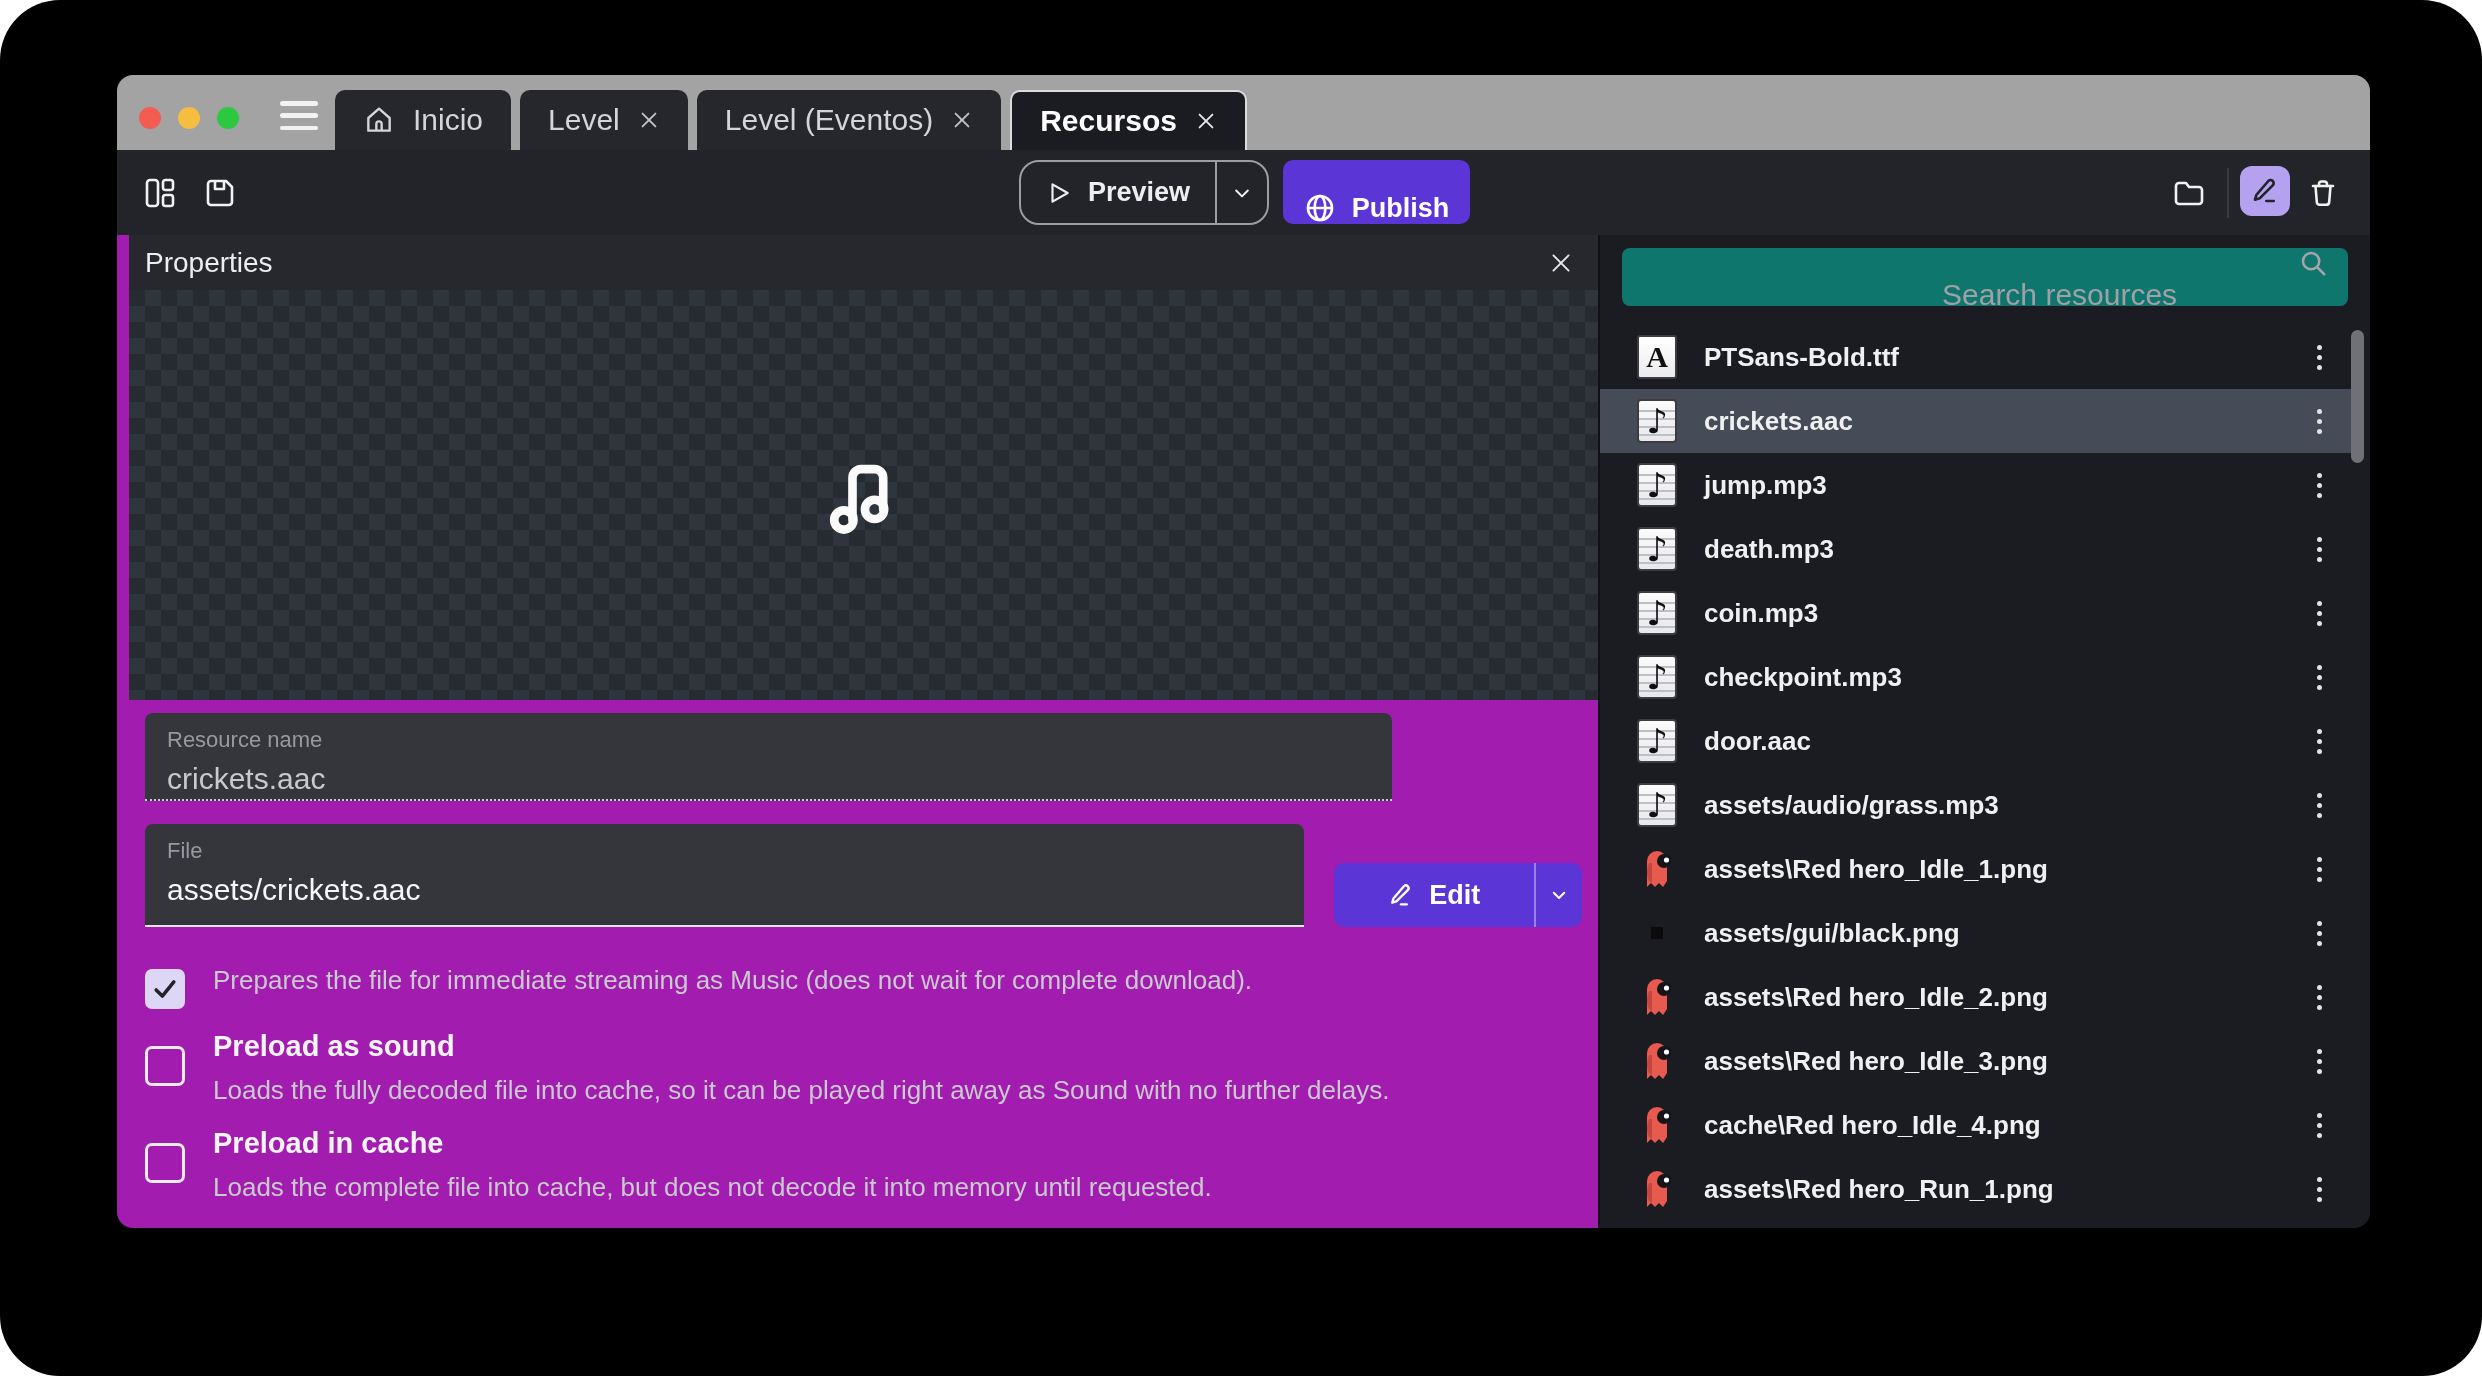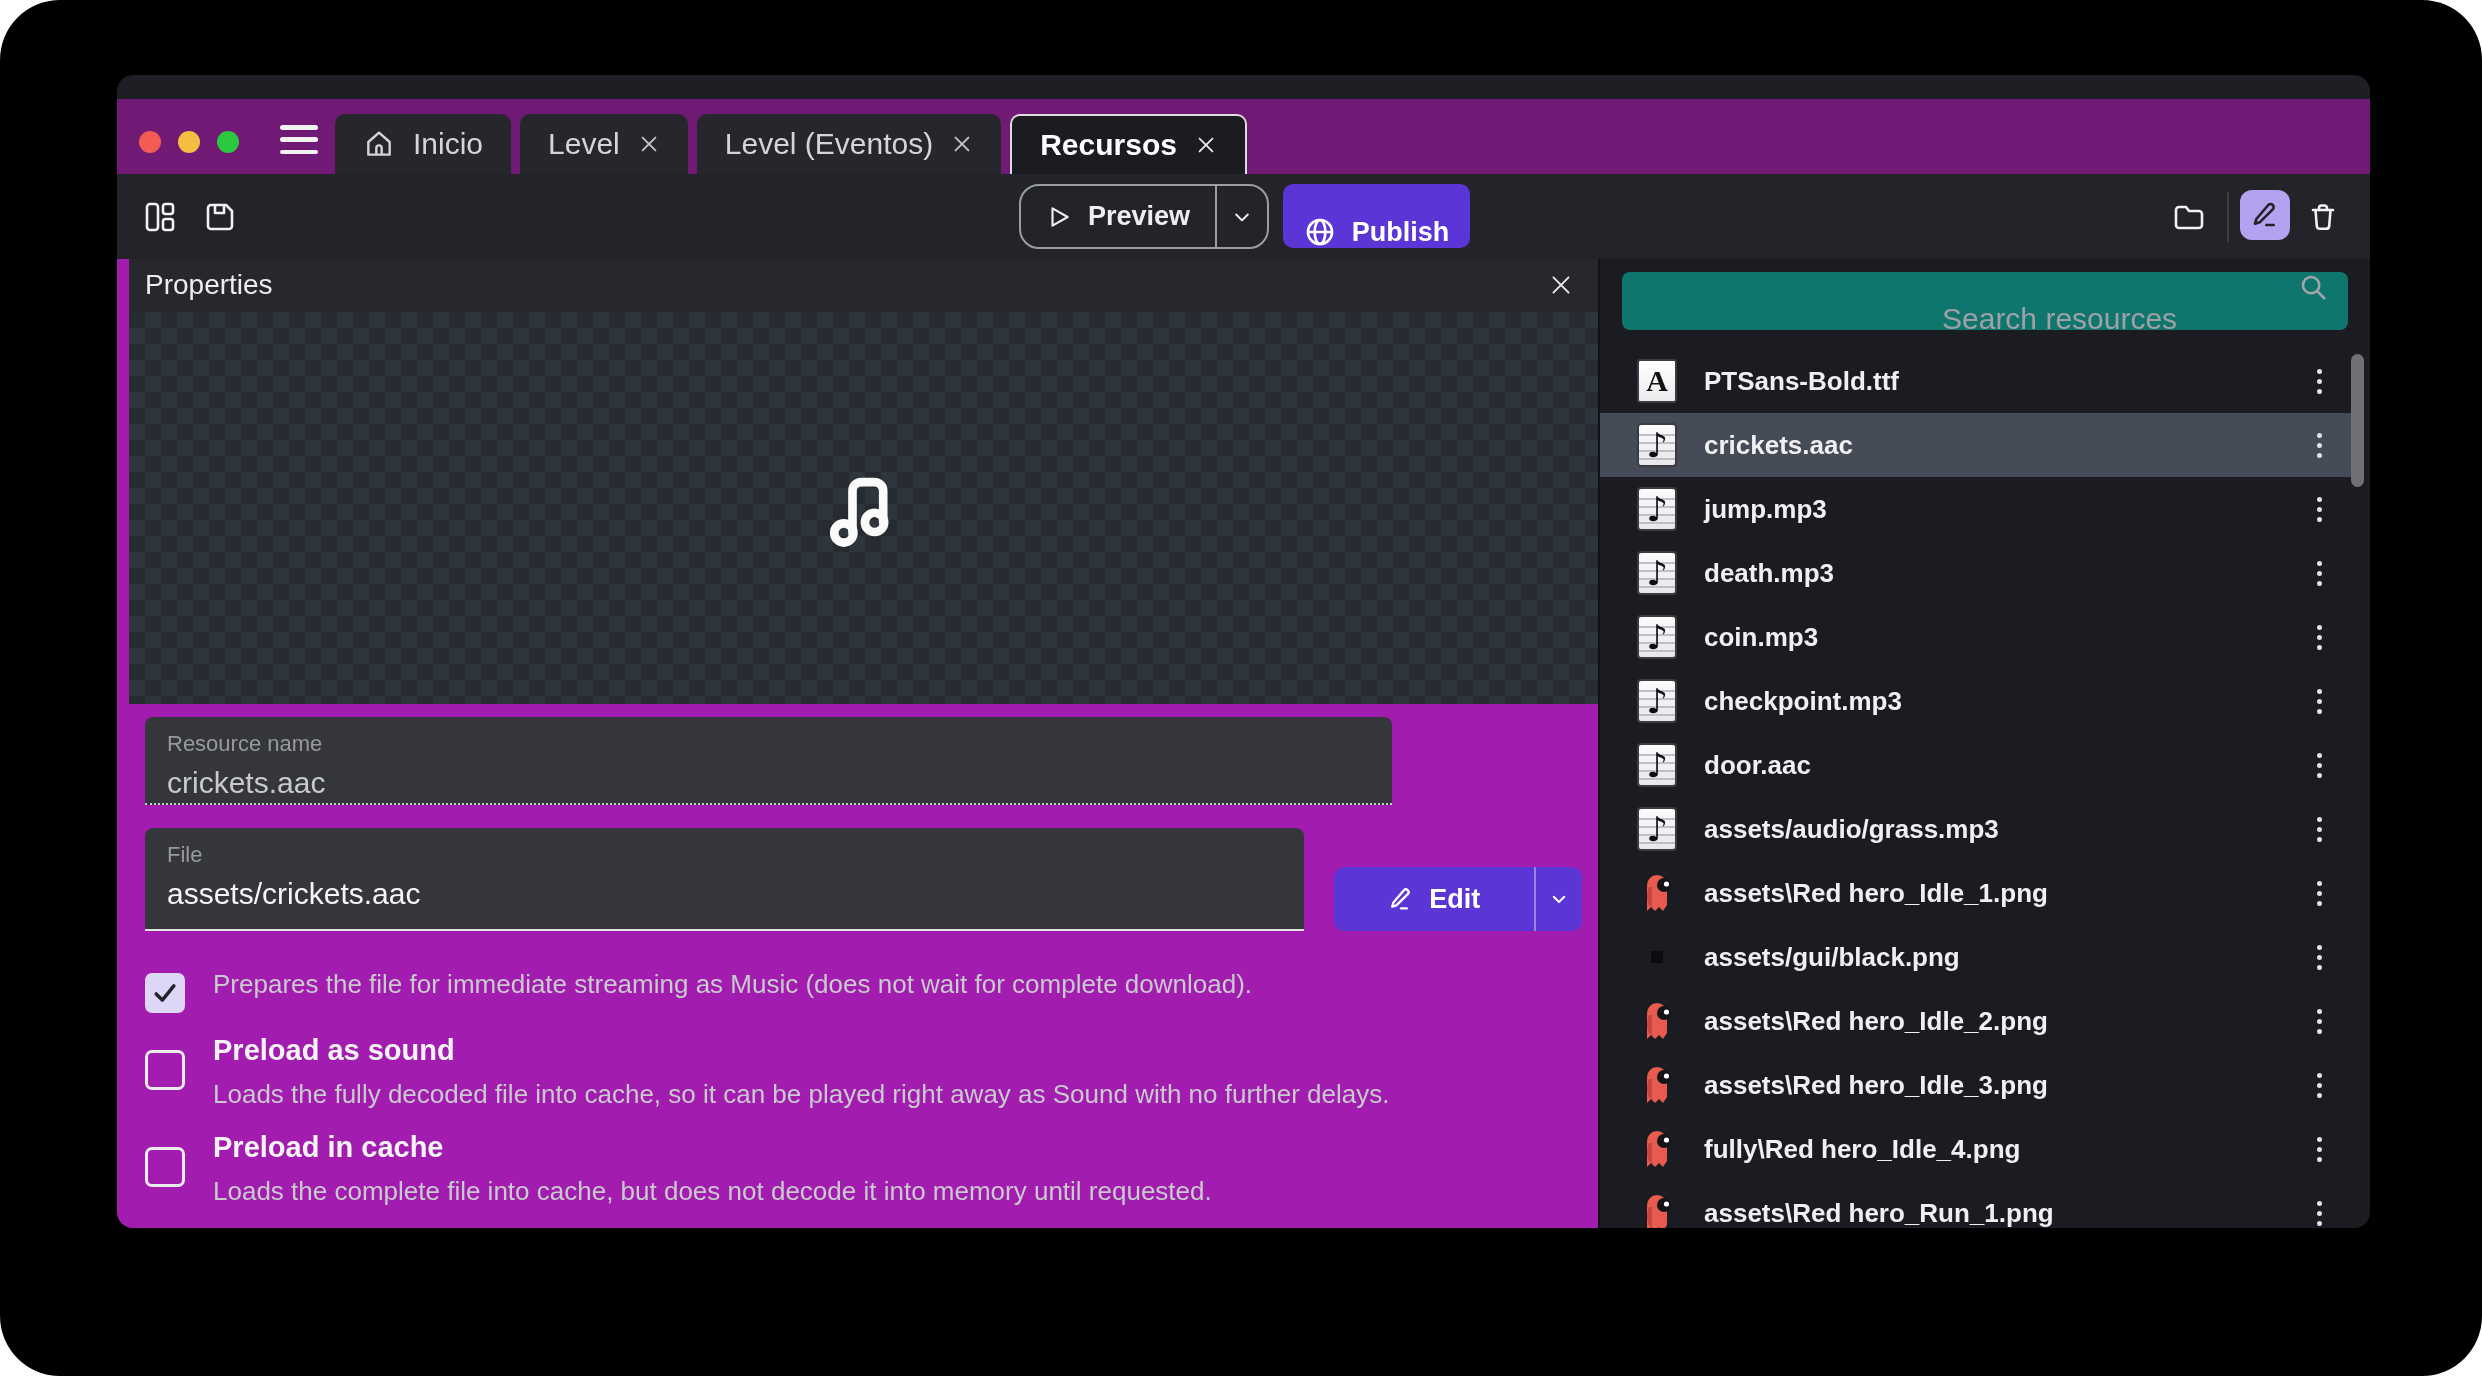--- a/index.html
+++ b/index.html
@@ -3,21 +3,21 @@
 <meta charset="utf-8">
 <style>
   * { margin:0; padding:0; box-sizing:border-box; }
   html,body { width:2482px; height:1376px; background:#ffffff; font-family:"Liberation Sans", sans-serif; }
   .screen { position:relative; width:2482px; height:1376px; background:#000000; border-radius:60px; overflow:hidden; }
 
   .window { position:absolute; left:117px; top:75px; width:2253px; height:1153px;
             background:#1d1f24; border-radius:16px; overflow:hidden; display:flex; flex-direction:column; }
 
   
-  .tabbar { position:relative; height:75px; background:#701a75; flex:0 0 auto;margin-top:24px; }
+  .tabbar { position:relative; height:75px; background:#a3a3a3; flex:0 0 auto; }
   .traffic { position:absolute; left:22px; top:32px; display:flex; gap:17px; }
   .traffic span { width:22px; height:22px; border-radius:50%; }
   .light-red   { background:#f25c52; }
   .light-yellow{ background:#f6be40; }
   .light-green { background:#2cc840; }
   .hamburger { position:absolute; left:163px; top:24px; width:38px; height:33px;
                display:flex; flex-direction:column; justify-content:space-between; padding:2px 0; cursor:pointer; }
   .hamburger i { display:block; height:4.5px; background:#f2f2f3; border-radius:3px; }
   .tabs { position:absolute; left:218px; bottom:0; display:flex; align-items:flex-end; gap:9px; }
   .tab { height:60px; display:flex; align-items:center; gap:18px; padding:0 28px;
@@ -527,21 +527,21 @@
               <div class="thumb">
 
                 <svg width="36" height="44" viewBox="0 0 36 44">
                   <path d="M8 14 a10 10 0 0 1 20 0 v20 l-4 6 -4-4 -4 4 -4-4 -4 4 Z" fill="#e65a50"></path>
                   <path d="M10 16 q-4 10 0 18 l3 2 V16 Z" fill="#c8453e"></path>
                   <circle cx="25" cy="14" r="7" fill="#14141a"></circle>
                   <circle cx="27.5" cy="13" r="2.6" fill="#ffffff"></circle>
                 </svg>
 
               </div>
-              <span class="label">fully\Red hero_Idle_4.png</span>
+              <span class="label">cache\Red hero_Idle_4.png</span>
               <div class="kebab">
                 <i></i>
                 <i></i>
                 <i></i>
               </div>
             </div>
 
             <div class="res-item">
               <div class="thumb">
 

